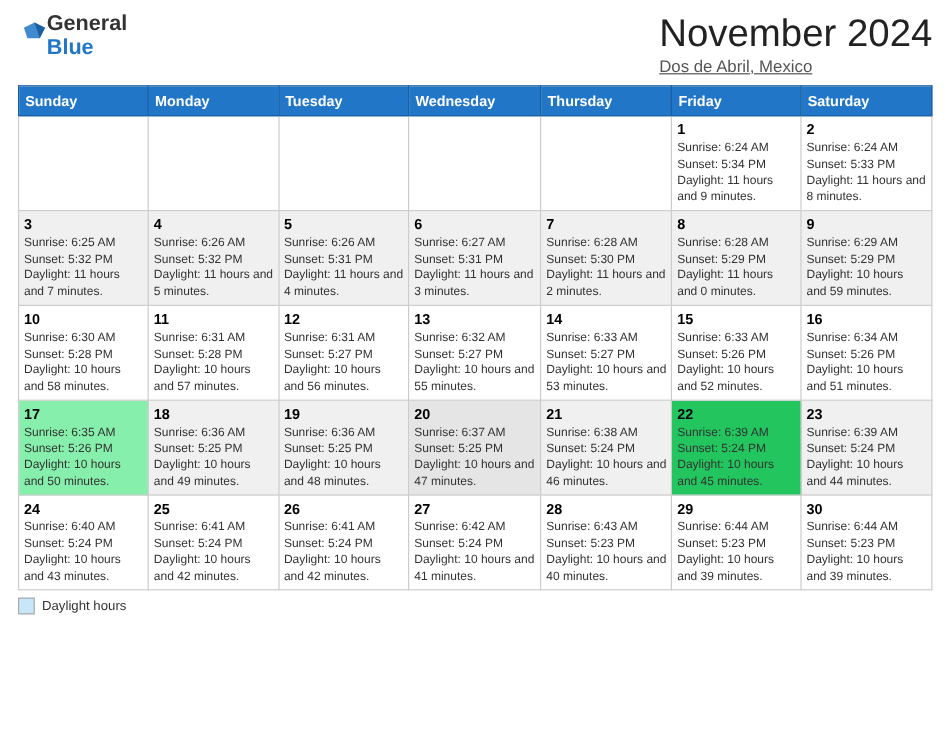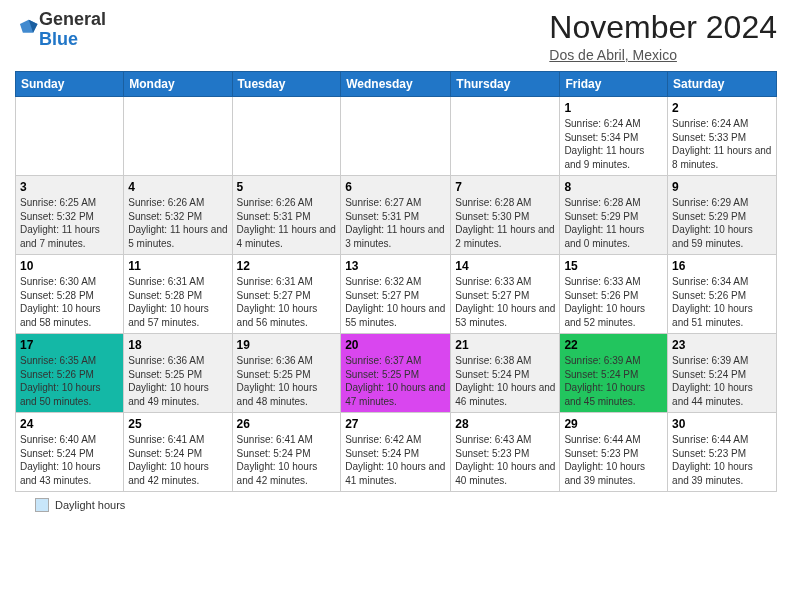--- a/index.html
+++ b/index.html
@@ -92,21 +92,20 @@
     }
     .empty-cell {
       background: #fff !important;
     }
     .legend {
       display: flex;
       align-items: center;
       margin-top: 6px;
       font-size: 11px;
       color: #333;
-      margin-left: 20px;
     }
     .legend-box {
       width: 14px;
       height: 14px;
       background: #c8e6fa;
       border: 1px solid #aaa;
       margin-right: 6px;
       display: inline-block;
     }
   </style>
@@ -247,39 +246,39 @@
 Daylight: 10 hours and 52 minutes.</div>
           </td>
           <td>
             <span class="day-num">16</span>
             <div class="day-info" style="white-space: pre-line;">Sunrise: 6:34 AM
 Sunset: 5:26 PM
 Daylight: 10 hours and 51 minutes.</div>
           </td>
         </tr>
         <tr>
-          <td style="background: #14b8a6;">
+          <td style="background: #86efac;">
             <span class="day-num">17</span>
             <div class="day-info" style="white-space: pre-line;">Sunrise: 6:35 AM
 Sunset: 5:26 PM
 Daylight: 10 hours and 50 minutes.</div>
           </td>
           <td style="background: rgb(240, 240, 240);">
             <span class="day-num">18</span>
             <div class="day-info" style="white-space: pre-line;">Sunrise: 6:36 AM
 Sunset: 5:25 PM
 Daylight: 10 hours and 49 minutes.</div>
           </td>
           <td style="background: rgb(240, 240, 240);">
             <span class="day-num">19</span>
             <div class="day-info" style="white-space: pre-line;">Sunrise: 6:36 AM
 Sunset: 5:25 PM
 Daylight: 10 hours and 48 minutes.</div>
           </td>
-          <td style="background: #d946ef;">
+          <td style="background: #e5e5e5;">
             <span class="day-num">20</span>
             <div class="day-info" style="white-space: pre-line;">Sunrise: 6:37 AM
 Sunset: 5:25 PM
 Daylight: 10 hours and 47 minutes.</div>
           </td>
           <td style="background: rgb(240, 240, 240);">
             <span class="day-num">21</span>
             <div class="day-info" style="white-space: pre-line;">Sunrise: 6:38 AM
 Sunset: 5:24 PM
 Daylight: 10 hours and 46 minutes.</div>

